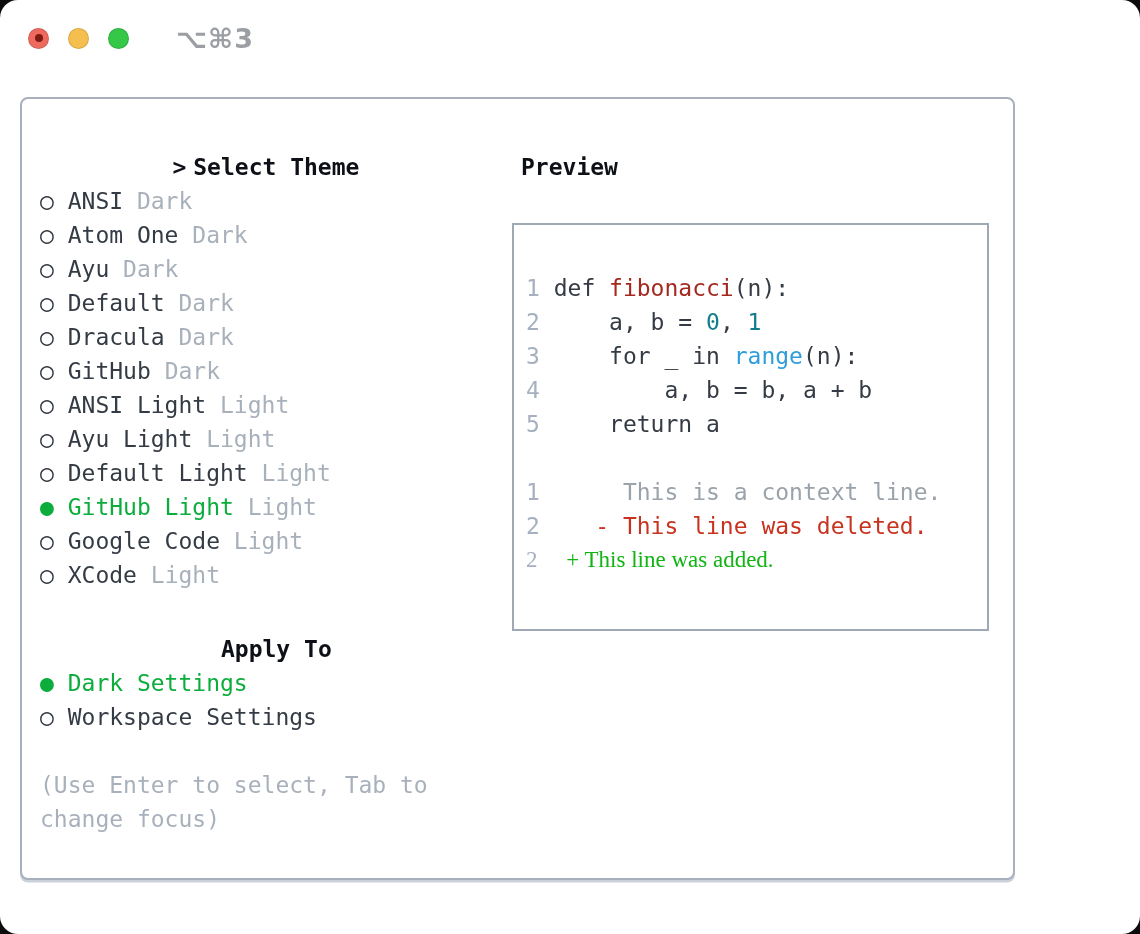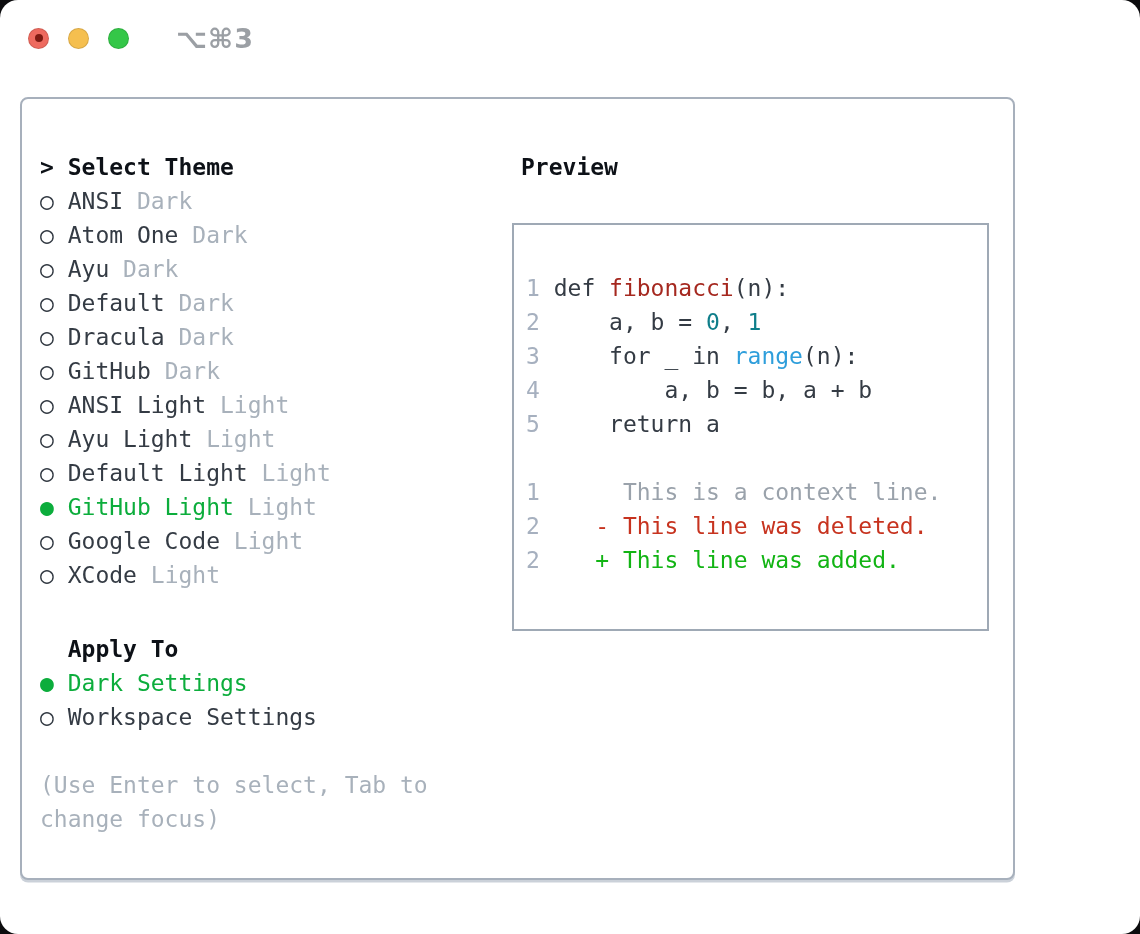--- a/index.html
+++ b/index.html
@@ -22,21 +22,21 @@
       border-radius:50%;background:var(--light-red-dot,#7e1a12);}
   .shortcut{margin-left:28px;color:var(--shortcut-gray,#9b9fa4);font-weight:bold;
       font-size:27px;letter-spacing:1px;font-family:"DejaVu Sans","Liberation Sans",sans-serif;}
   
   .panel{
     position:absolute;left:20px;top:97px;width:995px;height:783px;box-sizing:border-box;
     background:#fff;border:2px solid var(--panel-border,#a7b0bc);border-radius:8px;
     box-shadow:0 2.5px 0 rgba(140,152,170,0.45);
     font-size:23px;line-height:34px;color:var(--text-dark,#343b44);
   }
-  .heading{font-weight:bold;color:var(--heading-black,#0d1117);}
+  .heading{font-weight:bold;color:var(--heading-black,#0d1117);text-align:center;}
   .row{height:34px;white-space:pre;}
   .left{position:absolute;left:18px;top:51px;width:445px;}
   .marker{display:inline-block;width:2ch;}
   .indent{padding-left:2ch;margin-top:40px;}
   .theme-row .variant{color:var(--muted-gray,#a8b1bb);}
   .theme-row .name{color:var(--text-dark,#343b44);}
   .theme-row .marker{color:var(--text-dark,#343b44);}
   .theme-row.selected .marker,.theme-row.selected .name{color:var(--selected-green,#0cad3c);}
   .apply-block{margin-top:34px;}
   .apply-row .marker,.apply-row .label{color:var(--text-dark,#343b44);}
@@ -50,21 +50,21 @@
     padding:46px 10px 0 12px;overflow:hidden;margin-top:20px;
   }
   .line{height:34px;white-space:pre;color:var(--text-dark,#343b44);}
   .ln{display:inline-block;width:2ch;color:var(--linenum-gray,#a6b0bf);}
   .c-text{color:var(--text-dark,#343b44);}
   .c-func{color:var(--function-red,#a5281f);}
   .c-number{color:var(--number-teal,#0f7e8a);}
   .c-builtin{color:var(--builtin-blue,#2e9edb);}
   .diff-context{color:var(--context-gray,#9aa2ab);}
   .diff-deleted{color:var(--deleted-red,#c7331f);}
-  .diff-added{color:var(--added-green,#12b414);}
+  .diff-added{color:var(--added-green,#12b414);font-family:Liberation Serif, serif;}
 </style>
 </head>
 <body>
 
 <div class="window">
 
   <div class="titlebar">
     <span class="tl red">
         <span class="tl-dot"></span>
       </span>

